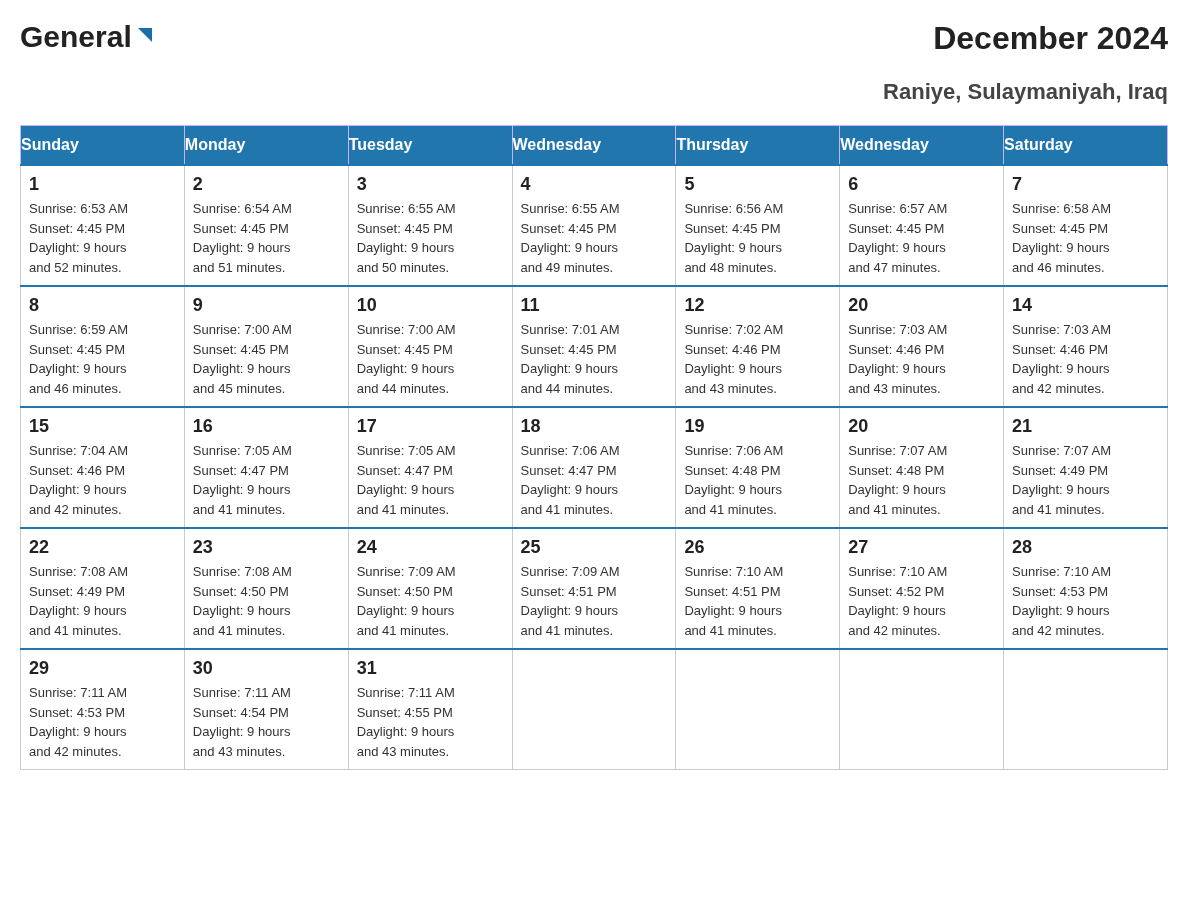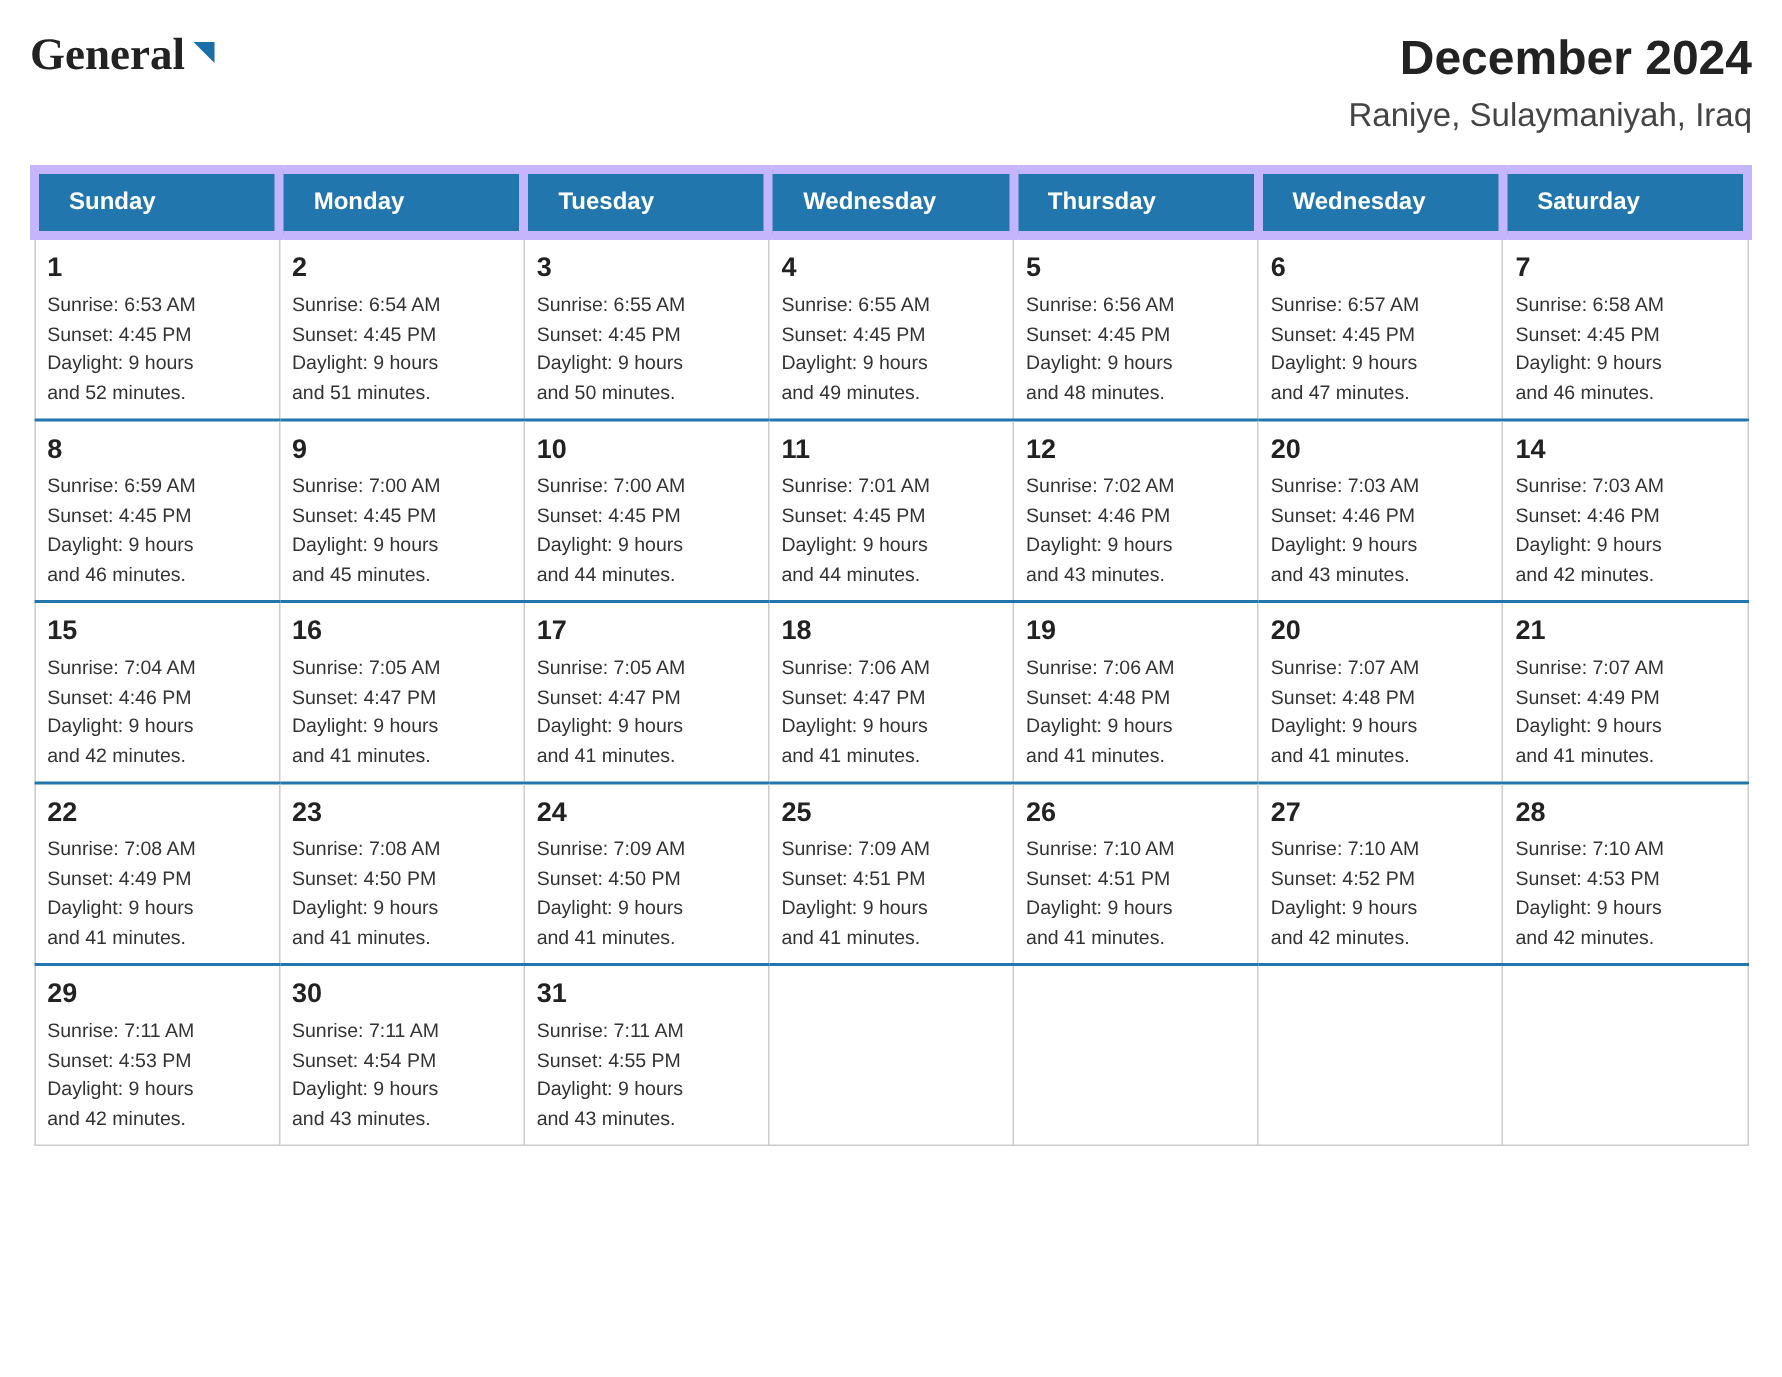--- a/index.html
+++ b/index.html
@@ -24,35 +24,36 @@
       text-align: right;
     }
     .month-title {
       font-size: 32px;
       font-weight: bold;
       color: #222;
     }
     .location-title {
       font-size: 22px;
       color: #444;
-      margin-top: 7px;
+      margin-top: 22px;
+      font-weight: bold;
     }
     table {
       width: 100%;
       border-collapse: collapse;
       table-layout: fixed;
     }
     thead tr th {
       background-color: #2176ae;
       color: #fff;
       font-size: 16px;
       font-weight: bold;
-      padding: 10px 20px;
+      padding: 10px 0;
       text-align: left;
-      border: 6px solid #c4b5fd;
+      border: 1px solid #c4b5fd;
     }
     tbody tr td {
       vertical-align: top;
       padding: 8px;
       border: 1px solid #ccc;
       border-top: 2px solid #2176ae;
       font-size: 13px;
       color: #222;
       height: 110px;
     }
@@ -72,21 +73,20 @@
       border-top: 2px solid #2176ae;
       background: #fff;
     }
     .logo-wrapper {
       display: flex;
       align-items: center;
     }
     .logo-text-block {
       display: flex;
       flex-direction: column;
-      font-family: Liberation Serif, serif;
     }
   </style>
 </head>
 <body>
 
 <div class="header-area">
   <div class="logo-wrapper">
     <div class="logo-text-block">
       <div class="logo-first-line">
         <span style="font-size:30px;font-weight:bold;color:#222;">General</span>

